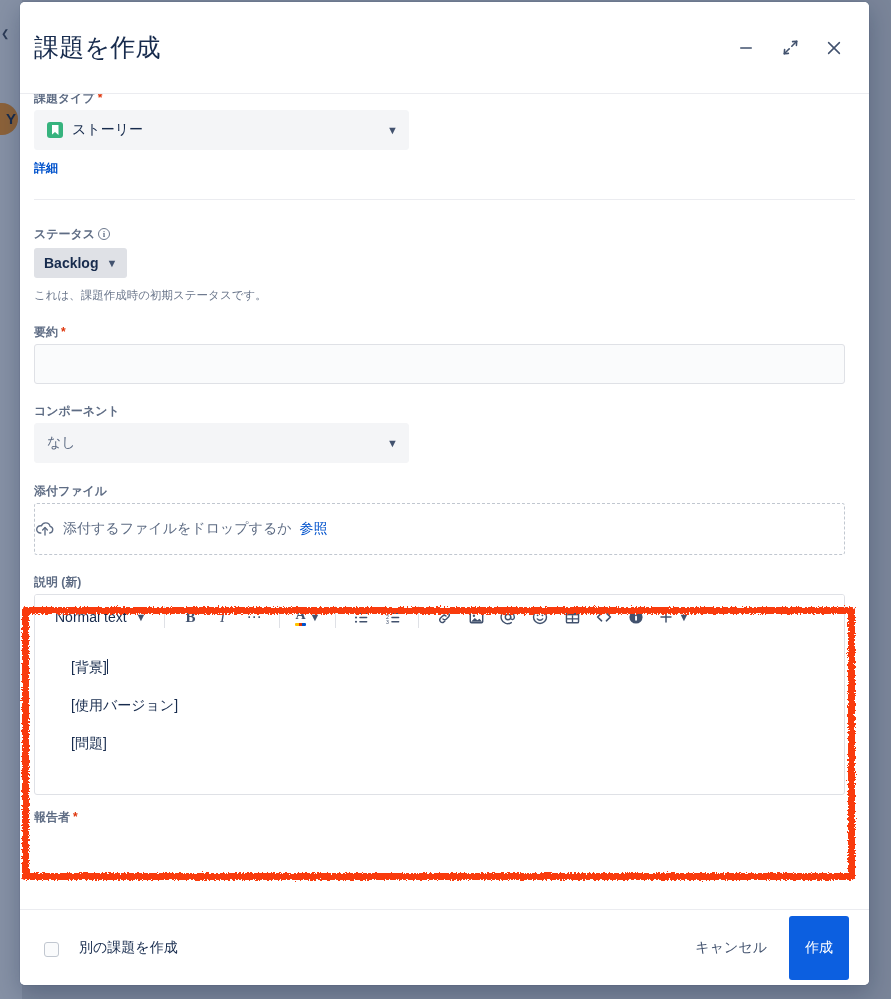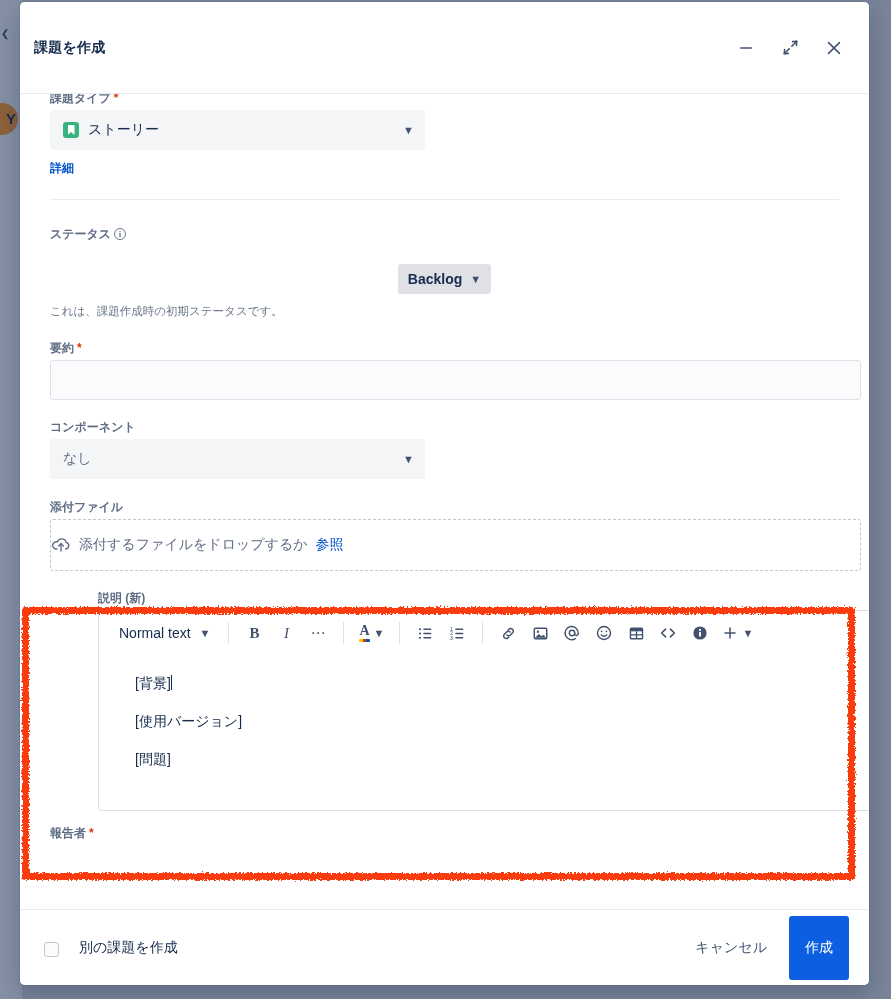--- a/index.html
+++ b/index.html
@@ -69,22 +69,22 @@
     flex: 0 0 auto;
     height: 92px;
     padding: 0 20px 0 14px;
     display: flex;
     align-items: center;
     justify-content: space-between;
     border-bottom: 1px solid #ebecf0;
     background: #fff;
   }
   #modal-title {
-    font-size: 14px;
-    font-weight: 700;
+    font-size: 25px;
+    font-weight: 400;
     color: #172b4d;
     letter-spacing: .2px;
   }
   #header-actions {
     display: flex;
     align-items: center;
     gap: 14px;
   }
   .hdr-btn {
     width: 30px; height: 30px;
@@ -93,21 +93,21 @@
     cursor: pointer;
     border-radius: 3px;
     background: transparent;
     border: none;
   }
 
   
   #modal-body {
     flex: 1 1 auto;
     overflow: hidden;
-    padding: 0 30px;
+    padding: 0 14px;
     position: relative;
     background: #fff;
   }
 
   .field-block { padding-top: 0; }
 
   .field-label {
     font-size: 12px;
     font-weight: 700;
     color: #5e6c84;
@@ -450,21 +450,21 @@
       </div>
     </div>
 
     <div class="divider" style="margin:22px 0 0 0;"></div>
 
     <div class="field-block" style="margin-top:26px;">
       <div class="field-label">
         <span>ステータス</span>
         <span class="info-icon">i</span>
       </div>
-      <div style="margin-top:22px;text-align:center;">
+      <div style="margin-top:6px;">
         <span class="status-lozenge">
           <span>Backlog</span>
           <span class="chev">▼</span>
         </span>
       </div>
       <div class="helper-text" style="margin-top:9px;">これは、課題作成時の初期ステータスです。</div>
     </div>
 
     <div class="field-block" style="margin-top:21px;">
       <div class="field-label">
@@ -493,21 +493,21 @@
         <svg width="20" height="20" viewBox="0 0 22 22" fill="none" stroke="#5e6c84" stroke-width="1.5" stroke-linecap="round" stroke-linejoin="round">
           <path d="M6.4 15.4 A4 4 0 1 1 7 7.6 A5 5 0 0 1 16.6 8.1 A3.7 3.7 0 0 1 16.2 15.4"></path>
           <path d="M11 17.6 L11 9.7"></path>
           <path d="M8.4 12 L11 9.4 L13.6 12"></path>
         </svg>
         <span>添付するファイルをドロップするか</span>
         <span id="dropzone-browse-link">参照</span>
       </div>
     </div>
 
-    <div class="field-block" style="margin-top:19px;margin-left:48px;">
+    <div class="field-block" style="margin-top:19px;">
       <div class="field-label">
         <span>説明 (新)</span>
       </div>
 
       <div id="editor-shell">
         <div id="editor-toolbar">
 
           <button class="tb-btn" id="block-type-btn">
             <span>Normal text</span>
             <span class="chev">▼</span>

